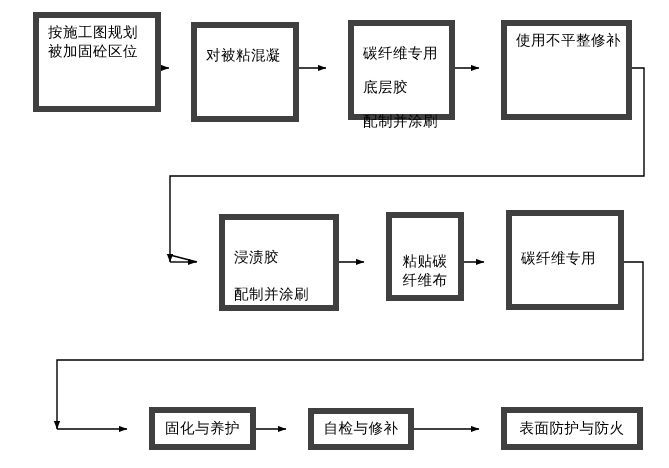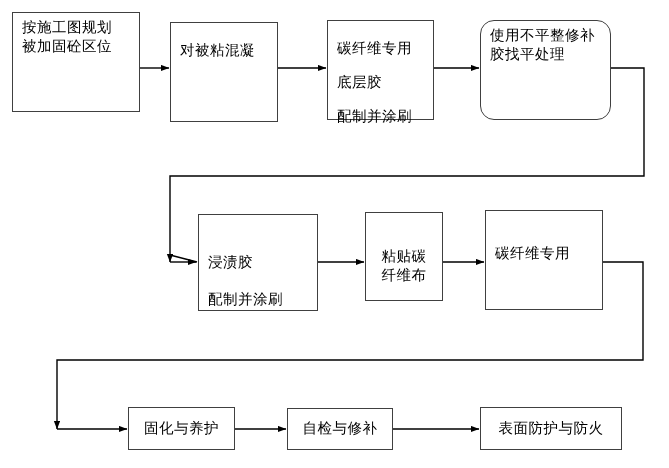--- a/index.html
+++ b/index.html
@@ -1,29 +1,30 @@
 <!DOCTYPE html>
 <html><head>
 <meta charset="utf-8">
 <style>
   html,body{margin:0;padding:0;background:#ffffff;}
   body{font-family:"DejaVu Sans","Liberation Sans",sans-serif;}
   #canvas{position:relative;width:669px;height:468px;background:#ffffff;overflow:hidden;}
   .node{
     position:absolute;
-    border:1px solid #404040;
+    border:6px solid #404040;
     background:#ffffff;
     box-sizing:border-box;
     display:flex;
     flex-direction:column;
     color:#000000;
     font-size:14.5px;
     line-height:1.45;
     letter-spacing:.5px;
     white-space:nowrap;
+    margin-left:21px;
   }
   .node .ln{display:block;}
   
   .v-top{justify-content:flex-start;padding-top:5px;}
   .v-top2{justify-content:flex-start;padding-top:17px;}
   .v-mid{justify-content:center;}
   .v-center{justify-content:center;align-items:center;}
   .h-left{align-items:flex-start;padding-left:9px;}
   .h-center{align-items:center;}
   .tight{line-height:1.32;}
@@ -72,23 +73,22 @@
   <div class="node v-top2 h-left loose" style="left:170px;top:22px;width:108px;height:100px;">
     <span class="ln">对被粘混凝</span>
   </div>
 
   <div class="node v-top2 h-left loose" style="left:327px;top:20px;width:107px;height:100px;">
     <span class="ln">碳纤维专用</span>
     <span class="ln">底层胶</span>
     <span class="ln">配制并涂刷</span>
   </div>
 
-  <div class="node v-top h-left tight" style="left:480px;top:20px;width:131px;height:100px;border-radius:14px;">
+  <div class="node v-top h-left tight" style="left:480px;top:20px;width:131px;height:100px;">
     <span class="ln">使用不平整修补</span>
-    <span class="ln">胶找平处理</span>
   </div>
 
   <div class="node v-mid h-left loose2" style="left:198px;top:214px;width:120px;height:97px;padding-top:28px;justify-content:flex-end;">
     <span class="ln">浸渍胶</span>
     <span class="ln">配制并涂刷</span>
   </div>
 
   <div class="node h-center tight" style="left:365px;top:212px;width:78px;height:89px;justify-content:flex-start;padding-top:34px;">
     <span class="ln">粘贴碳</span>
     <span class="ln">纤维布</span>

